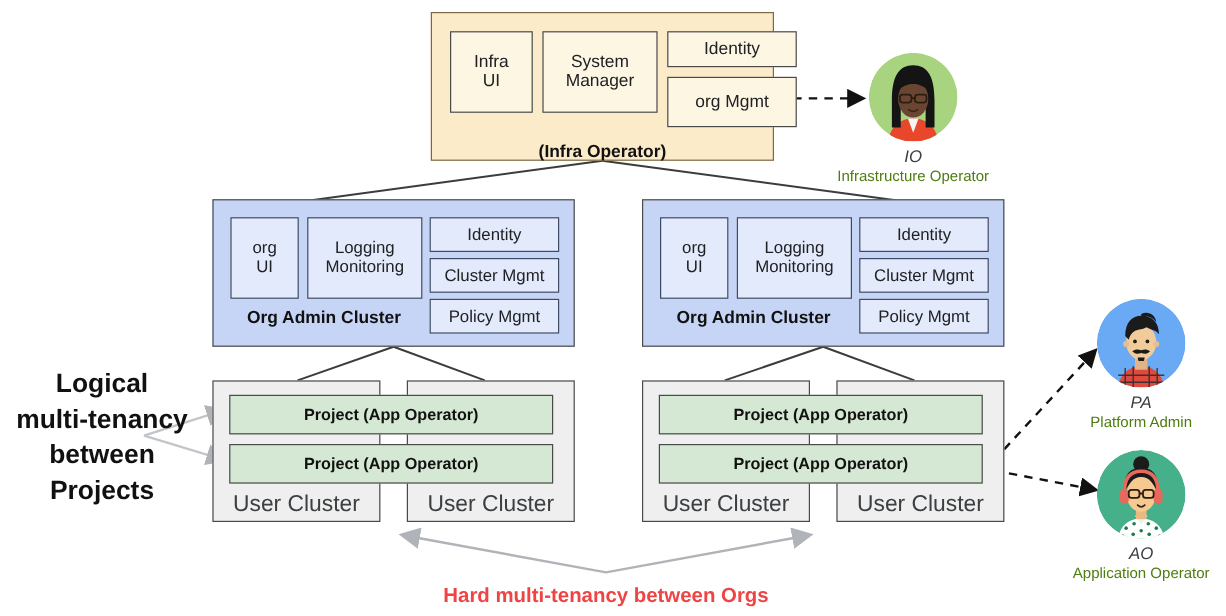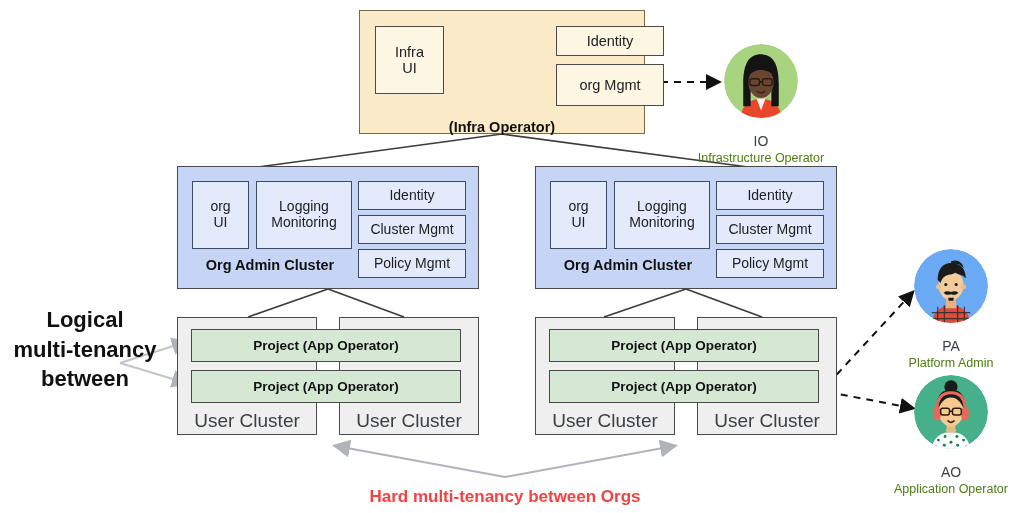--- a/index.html
+++ b/index.html
@@ -40,21 +40,21 @@
   
   .side-label{position:absolute;text-align:center;font-weight:bold;
               font-size:22px;line-height:1.35;color:#111;}
   .bottom-label{position:absolute;text-align:center;font-weight:bold;
                 font-size:17px;color:#ef4444;}
 
   
   .persona{position:absolute;width:130px;text-align:center;}
   .persona .avatar{width:74px;height:74px;margin:0 auto;border-radius:50%;
                    overflow:hidden;position:relative;}
-  .persona .abbr{font-size:14px;color:#3c4043;margin-top:16px;line-height:1.1;}
+  .persona .abbr{font-size:14px;color:#3c4043;margin-top:5px;line-height:1.1;font-style:italic;}
   .persona .full{font-size:12.5px;color:#4d7c0f;margin-top:2px;line-height:1.15;}
 </style>
 </head>
 <body>
 
 <div id="canvas">
 
   <svg class="wires" viewBox="0 0 1022 513">
     <defs>
       <marker id="arrHeadDark" markerWidth="8" markerHeight="8" refX="6" refY="4" orient="auto" markerUnits="strokeWidth">
@@ -104,20 +104,24 @@
     </g>
   </svg>
 
   <div class="box root-cluster" style="left:359px;top:10px;width:286px;height:124px;">
 
     <div class="inner root-inner" style="left:15px;top:15px;width:69px;height:68px;flex-direction:column;">
       <span>Infra</span>
       <span>UI</span>
     </div>
 
+    <div class="inner root-inner" style="left:92px;top:15px;width:96px;height:68px;flex-direction:column;">
+      <span>System</span>
+      <span>Manager</span>
+    </div>
 
     <div class="inner root-inner" style="left:196px;top:15px;width:108px;height:30px;">
       <span>Identity</span>
     </div>
 
     <div class="inner root-inner" style="left:196px;top:53px;width:108px;height:42px;">
       <span>org Mgmt</span>
     </div>
 
     <div class="root-title" style="top:107px;">(Infra Operator)</div>
@@ -196,20 +200,21 @@
   <div class="project" style="left:191px;top:329px;width:270px;height:33px;">Project (App Operator)</div>
   <div class="project" style="left:191px;top:370px;width:270px;height:33px;">Project (App Operator)</div>
 
   <div class="project" style="left:549px;top:329px;width:270px;height:33px;">Project (App Operator)</div>
   <div class="project" style="left:549px;top:370px;width:270px;height:33px;">Project  (App Operator)</div>
 
   <div class="side-label" style="left:10px;top:305px;width:150px;">
     <div>Logical</div>
     <div>multi-tenancy</div>
     <div>between</div>
+    <div>Projects</div>
   </div>
 
   <div class="bottom-label" style="left:255px;top:487px;width:500px;">Hard multi-tenancy between Orgs</div>
 
   <div class="persona" style="left:696px;top:44px;">
     <div class="avatar">
       <svg viewBox="0 0 100 100" width="74" height="74">
         <circle cx="50" cy="50" r="50" fill="#a8d47f"></circle>
 
         <path d="M22,100 C24,82 36,74 50,74 C64,74 76,82 78,100 Z" fill="#e8472c"></path>

